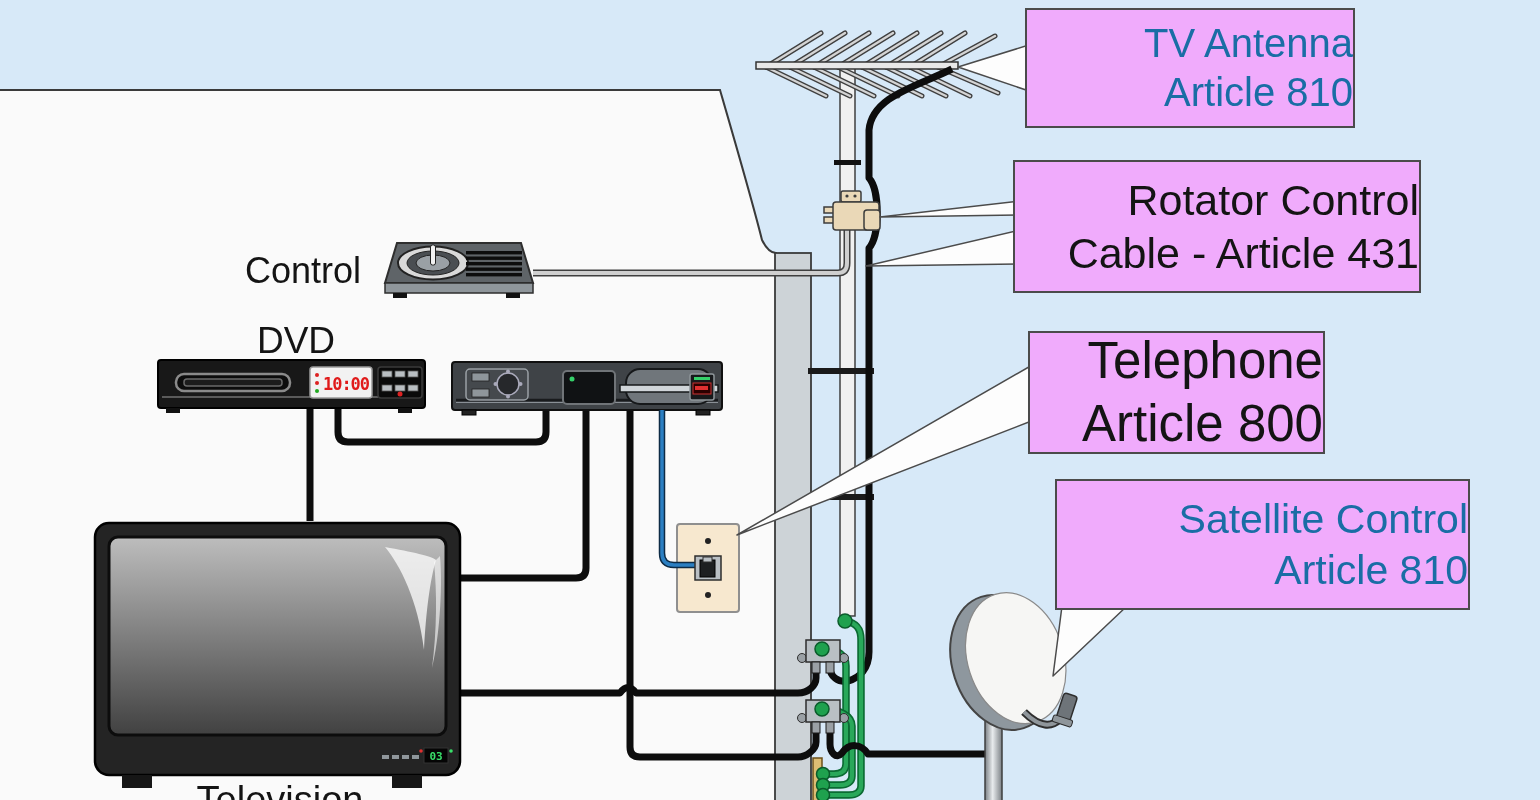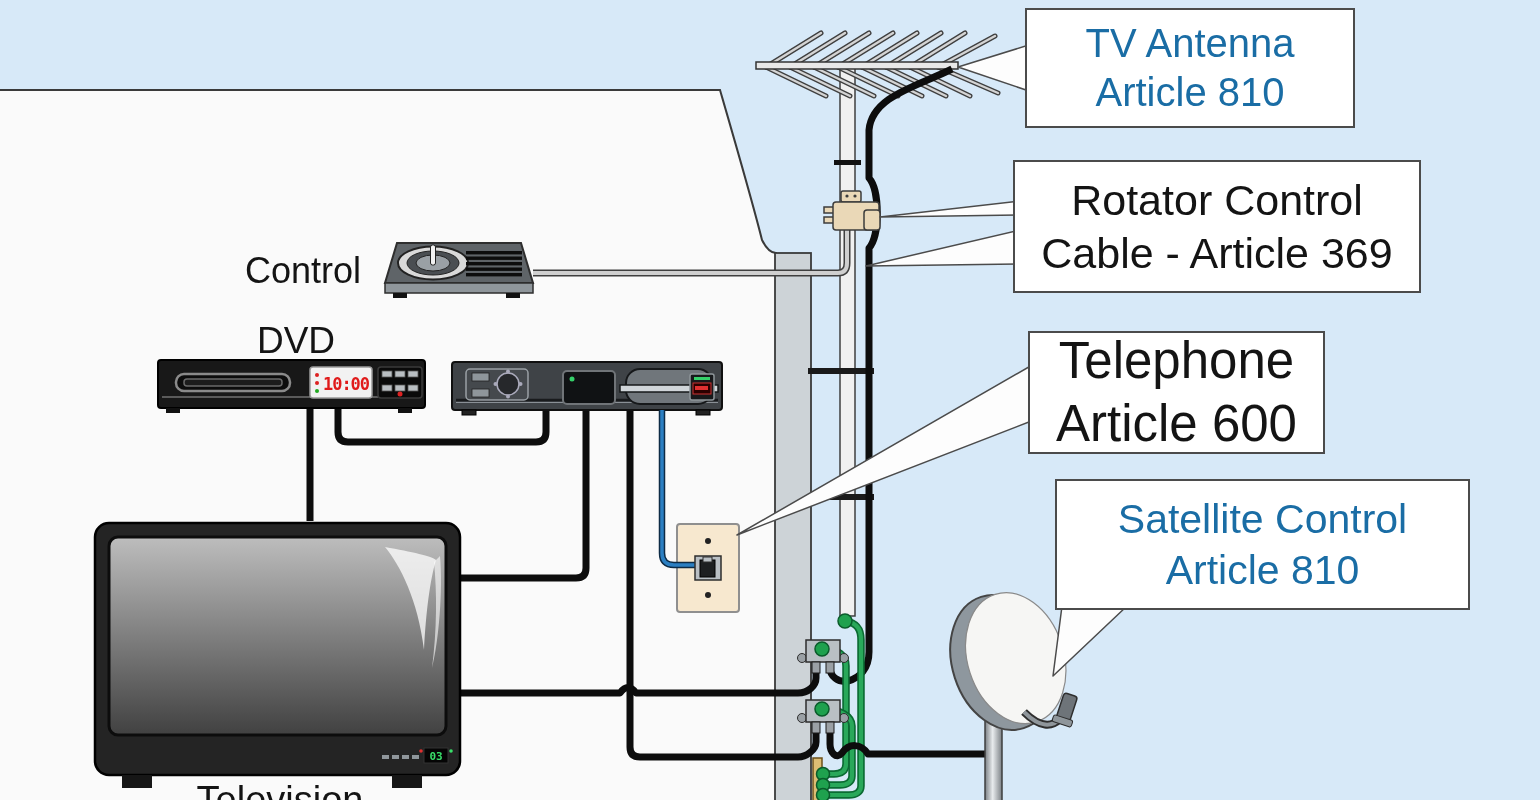--- a/index.html
+++ b/index.html
@@ -1,20 +1,20 @@
 <!DOCTYPE html>
 <html><head>
 <meta charset="utf-8">
 <style>
   html,body{margin:0;padding:0;background:#d7e9f8;}
   .stage{position:relative;width:1540px;height:800px;overflow:hidden;background:#d7e9f8;
          font-family:"Liberation Sans","DejaVu Sans",sans-serif;}
   .stage svg{position:absolute;left:0;top:0;}
-  .callout{position:absolute;background:#ffffff;border:2px solid #4b4b4b;
-           display:flex;flex-direction:column;justify-content:center;text-align:center;
+  .callout{position:absolute;background:#f0abfc;border:2px solid #4b4b4b;
+           display:flex;flex-direction:column;justify-content:center;text-align:right;
            line-height:1.22;box-sizing:border-box;}
   .c-blue{color:#1a6da5;}
   .c-black{color:#141414;}
   .diagram-label{position:absolute;color:#141414;text-align:center;}
   .rods-dark{stroke:#3f3f3f;stroke-width:5;stroke-linecap:round;}
   .rods-light{stroke:#d4d4d4;stroke-width:2.4;stroke-linecap:round;}
   .coax{fill:none;stroke:#0d0d0d;stroke-width:7;stroke-linejoin:round;}
   .gwire-o{fill:none;stroke:#0b6b33;stroke-width:7.5;}
   .gwire-i{fill:none;stroke:#29a85a;stroke-width:4.2;}
   .wedge{fill:#fdfdfd;stroke:#4b4b4b;stroke-width:1.5;stroke-linejoin:round;}
@@ -255,25 +255,25 @@
     <polygon class="wedge" points="1053,676 1062,606 1127,606"></polygon>
   </g>
 </svg>
 
 <div class="callout c-blue" style="left:1025px;top:8px;width:330px;height:120px;font-size:40px;">
   <div>TV Antenna</div>
   <div>Article 810</div>
 </div>
 <div class="callout c-black" style="left:1013px;top:160px;width:408px;height:133px;font-size:43px;">
   <div>Rotator Control</div>
-  <div>Cable - Article 369</div>
+  <div>Cable - Article 431</div>
 </div>
 <div class="callout c-black" style="left:1028px;top:331px;width:297px;height:123px;font-size:51px;">
   <div>Telephone</div>
-  <div>Article 600</div>
+  <div>Article 800</div>
 </div>
 <div class="callout c-blue" style="left:1055px;top:479px;width:415px;height:131px;font-size:41px;">
   <div>Satellite Control</div>
   <div>Article 810</div>
 </div>
 
 <div class="diagram-label" style="left:232px;top:250px;width:142px;font-size:36px;">Control</div>
 <div class="diagram-label" style="left:230px;top:320px;width:132px;font-size:37px;">DVD</div>
 <div class="diagram-label" style="left:155px;top:779px;width:250px;font-size:38px;">Television</div>
 </div>

